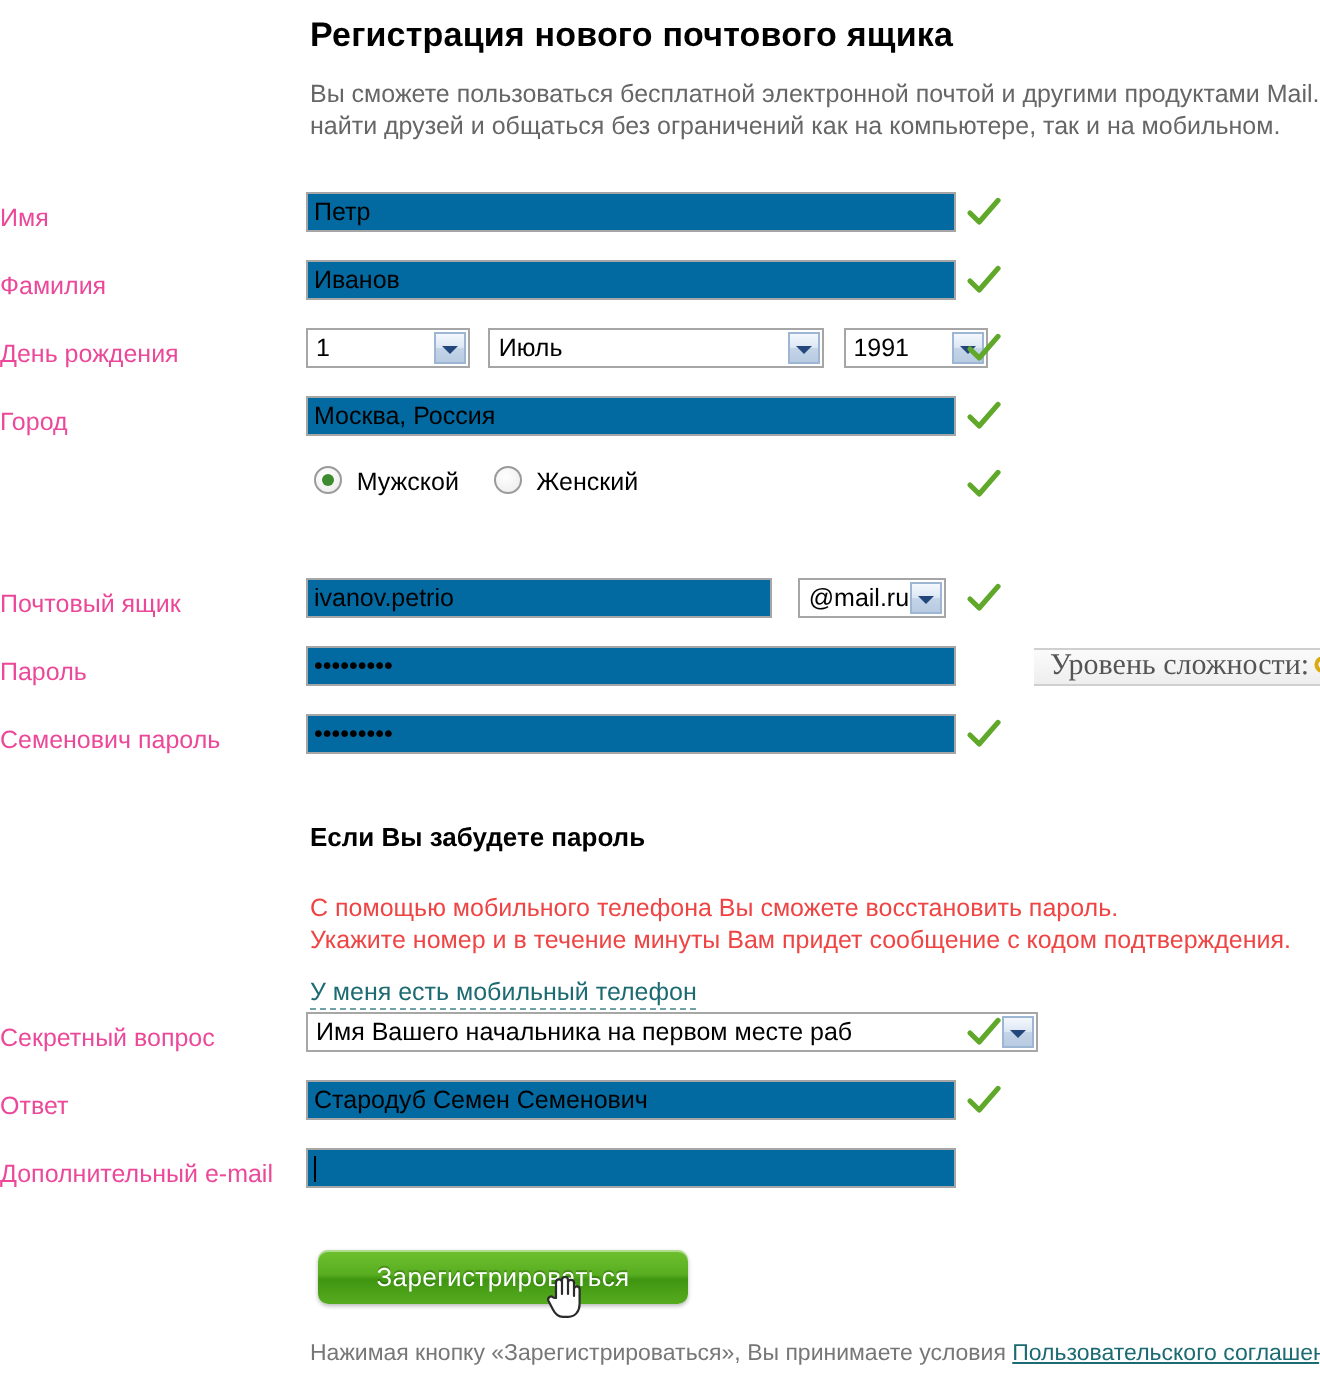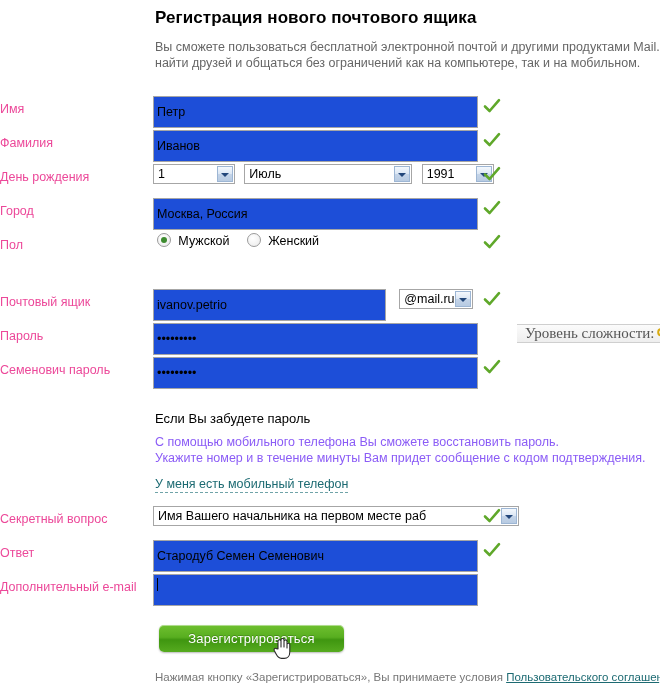--- a/index.html
+++ b/index.html
@@ -75,22 +75,22 @@
     position: absolute;
     left: 153px;
     top: 0;
   }
 
   input.txt {
     font-family: "Liberation Sans", sans-serif;
     font-size: 12.5px;
     color: #000000;
     border: 1px solid #a6a6a6;
-    background: #1d4ed8;
-    height: 32px;
+    background: #0369a1;
+    height: 20px;
     line-height: 20px;
     padding: 0 3px;
     box-sizing: border-box;
     outline: none;
   }
   input.txt.wide { width: 325px; }
 
   
   .xpsel {
     display: inline-block;
@@ -193,29 +193,29 @@
   .keyicon { display: inline-block; width: 14px; height: 14px; vertical-align: top; }
 
   
   .forgot {
     position: absolute;
     left: 155px;
     top: 411px;
     width: 505px;
   }
   .forgot h3 {
-    margin: 0 0 8px 0;
+    margin: 0 0 20px 0;
     font-size: 13px;
-    font-weight: normal;
+    font-weight: bold;
     color: #000;
   }
   .forgot p {
     margin: 0;
     font-size: 12.5px;
-    color: #8b5cf6;
+    color: #ef4444;
     line-height: 16px;
     white-space: nowrap;
   }
   .mobile-link {
     display: inline-block;
     margin-top: 11px;
     font-size: 12.5px;
     color: #1c6a72;
     border-bottom: 1px dashed #6fa3a8;
     text-decoration: none;
@@ -340,21 +340,20 @@
         <input class="txt wide" type="text" value="Москва, Россия" style="">
       </div>
       <span class="check" style="left:483px;">
         <svg width="18" height="18" viewBox="0 0 18 18">
             <path d="M2 9.5 L6.6 14 L16 3.2" fill="none" stroke="#5FA82A" stroke-width="2.6" stroke-linecap="round" stroke-linejoin="round"></path>
           </svg>
       </span>
     </div>
 
     <div class="row" style="height:38px;">
-      <div class="lbl">Пол</div>
       <div class="radios">
         <span class="radio-item">
           <span class="rb on"></span>
           <span class="rtxt">Мужской</span>
         </span>
         <span class="radio-item">
           <span class="rb"></span>
           <span class="rtxt">Женский</span>
         </span>
       </div>

